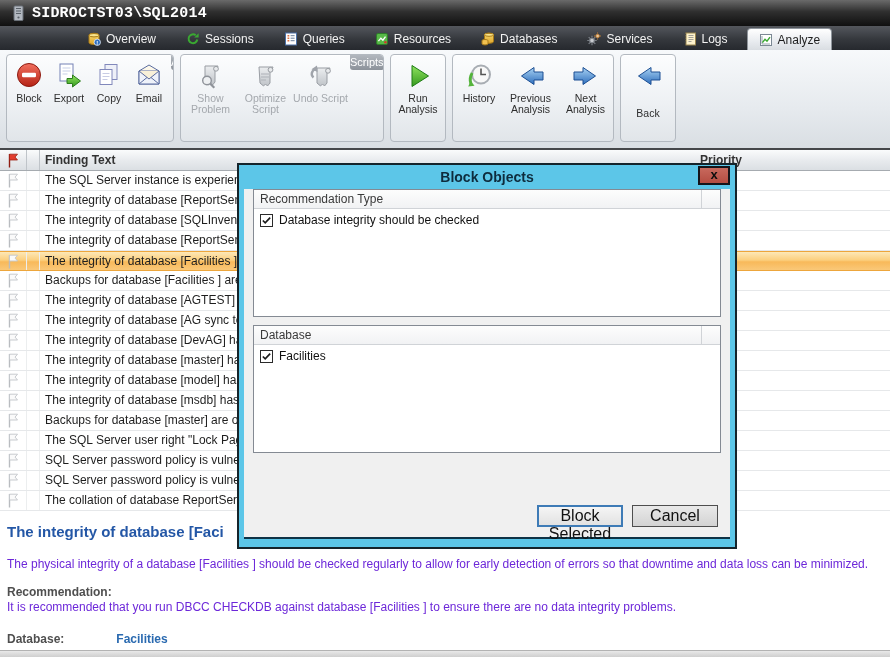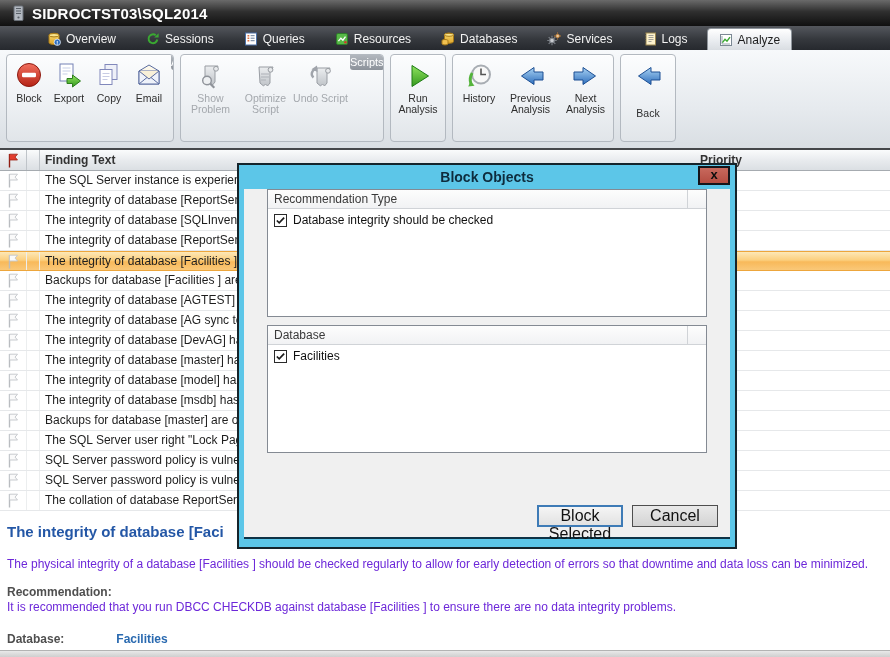--- a/index.html
+++ b/index.html
@@ -2,27 +2,27 @@
 <html><head>
 <meta charset="utf-8">
 <style>
   * { box-sizing: border-box; margin: 0; padding: 0; }
   html,body { width:890px; height:657px; overflow:hidden; }
   body { font-family:"Liberation Sans", sans-serif; background:#fff; position:relative; }
 
   
   .titlebar { position:absolute; top:0; left:0; width:890px; height:26px;
     background:linear-gradient(#6a6a6a,#2f2f2f 45%,#101010);
-    display:flex; align-items:center; gap:7px; padding-left:12px; }
+    display:flex; align-items:center; gap:7px; padding-left:12px;font-family:Liberation Mono, monospace; }
   .titlebar .wtitle { color:#fff; font-weight:bold; font-size:15px; letter-spacing:.2px; }
 
   
   .tabbar { position:absolute; top:26px; left:0; width:890px; height:24px;
     background:linear-gradient(#54575d,#35383d 55%,#26292e);
-    display:flex; align-items:flex-end; padding-left:36px;text-align:center; }
+    display:flex; align-items:flex-end; padding-left:76px;text-align:center; }
   .tab { height:22px; display:flex; align-items:center; gap:5px; padding:0 11px;
     color:#f2f2f2; font-size:12px; cursor:default; margin-right:8px; }
   .tab.active { background:linear-gradient(#ffffff,#e8ebef 60%,#d9dde2);
     color:#1d1d1d; border:1px solid #8f959c; border-bottom:none; border-radius:4px 4px 0 0; }
 
   
   .ribbon { position:absolute; top:50px; left:0; width:890px; height:100px;
     background:linear-gradient(#f7f9fb,#e6eaee 60%,#d9dee3);
     border-bottom:2px solid #45474a; display:flex; align-items:flex-start; padding:4px 0 0 6px; }
   .rgroup { height:88px; border:1px solid #b3b9c0; border-radius:4px; margin-right:6px;
@@ -71,21 +71,21 @@
   
   .dialog { position:absolute; left:237px; top:163px; width:500px; height:386px; z-index:10;
     background:#5cc6e8; border:2px solid #15242b; }
   .dlg-title { height:24px; line-height:24px; text-align:center; font-size:14px; font-weight:bold; color:#0e2c3d; }
   .dlg-close { position:absolute; top:1px; right:5px; width:32px; height:19px;
     background:linear-gradient(#c8695d,#b44d42); border:2px solid #15151a;
     color:#0d0d0d; font-size:13px; font-weight:bold; line-height:14px; text-align:center; cursor:default; }
   .dlg-body { position:absolute; left:5px; right:5px; top:24px; height:350px;
     background:#f0f0f0; border-bottom:2px solid #0e3346; }
   .dlg-prompt { padding:9px 9px 8px 9px; font-size:15px; color:#6e6e6e; }
-  .listbox { margin:0 23px; height:128px; background:#fff; border:1px solid #848a93; overflow:hidden; }
+  .listbox { margin:0 9px; height:128px; background:#fff; border:1px solid #848a93; overflow:hidden; }
   .listbox + .listbox { margin-top:8px; }
   .list-header { height:19px; line-height:19px; padding-left:6px; font-size:12px; color:#3a3a3a;
     background:linear-gradient(#fdfdfd,#f1f2f4); border-bottom:1px solid #d0d3d7; position:relative; }
   .list-header::after { content:""; position:absolute; right:18px; top:0; bottom:0; border-left:1px solid #d0d3d7; }
   .list-item { display:flex; align-items:center; gap:6px; padding:4px 6px; font-size:12px; color:#101010; }
   .cb { width:13px; height:13px; border:1px solid #2a2a2a; background:#fff; display:flex; align-items:center; justify-content:center; flex:0 0 13px; }
   .dlg-btns { position:absolute; right:12px; bottom:10px; display:flex; gap:9px; }
   .dlg-btns button { height:22px; font-family:"Liberation Sans",sans-serif; font-size:16px; color:#111; cursor:default; }
   .btn-primary { width:86px; background:linear-gradient(#f5f5f5,#e2e2e2); border:2px solid #3e7bb6; }
   .btn-plain { width:86px; background:linear-gradient(#e9e9e9,#d3d3d3); border:1px solid #4e4e4e; }

